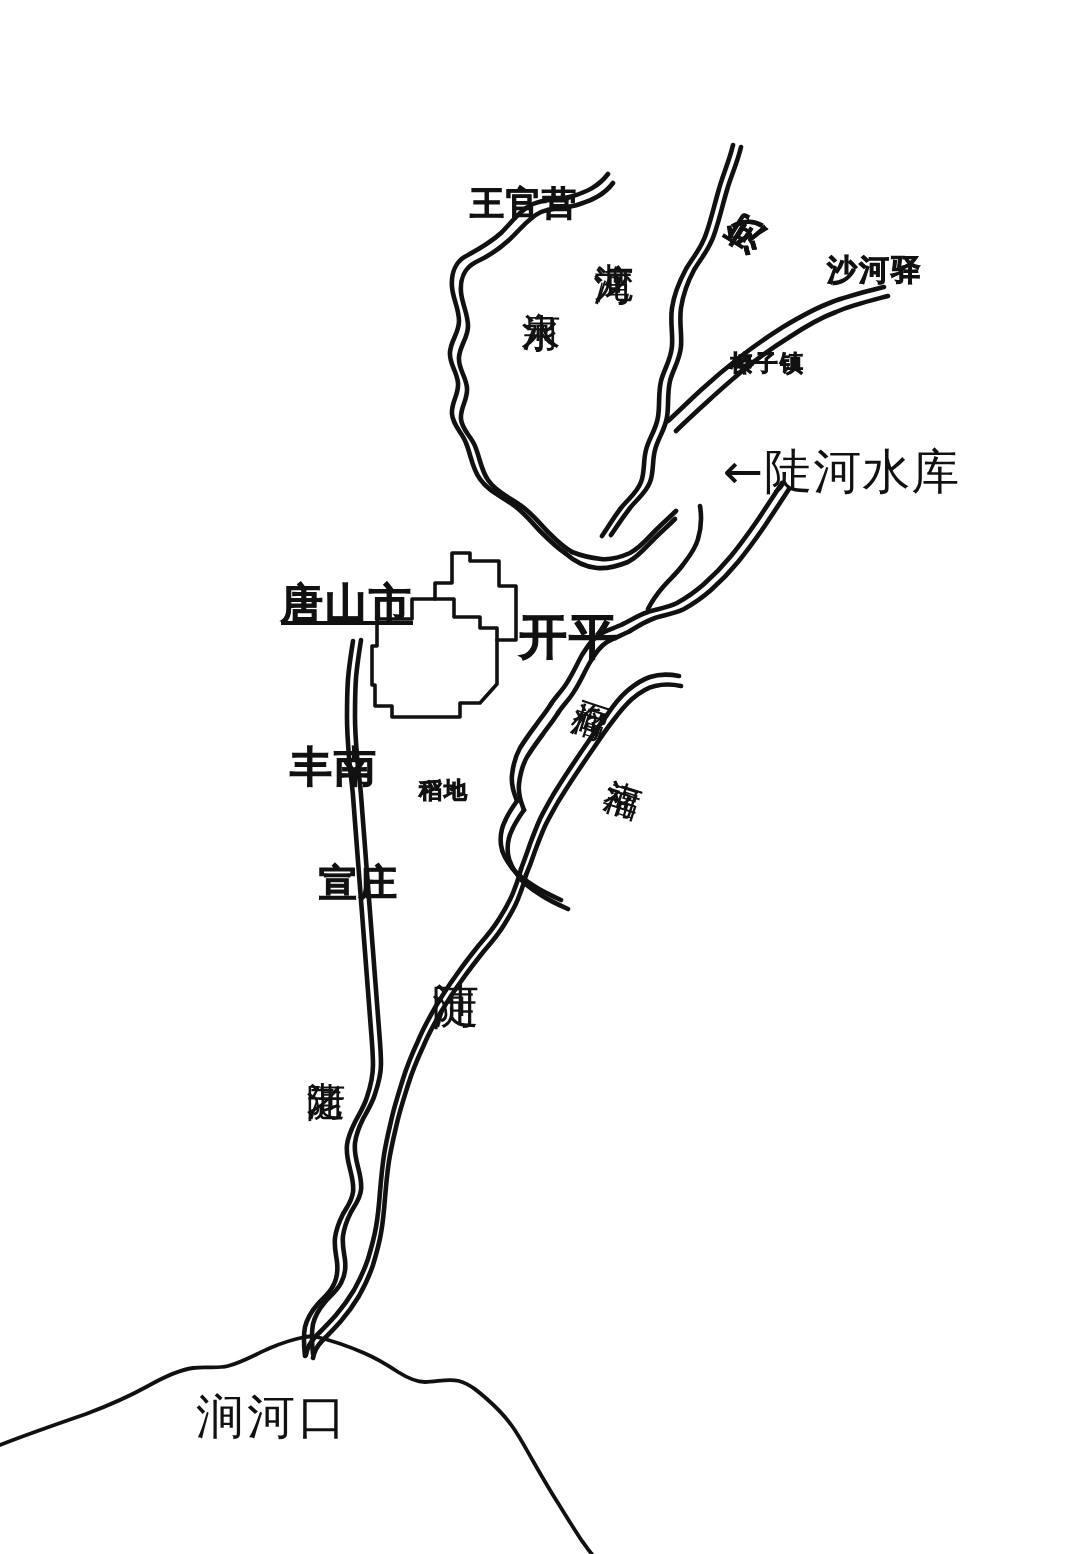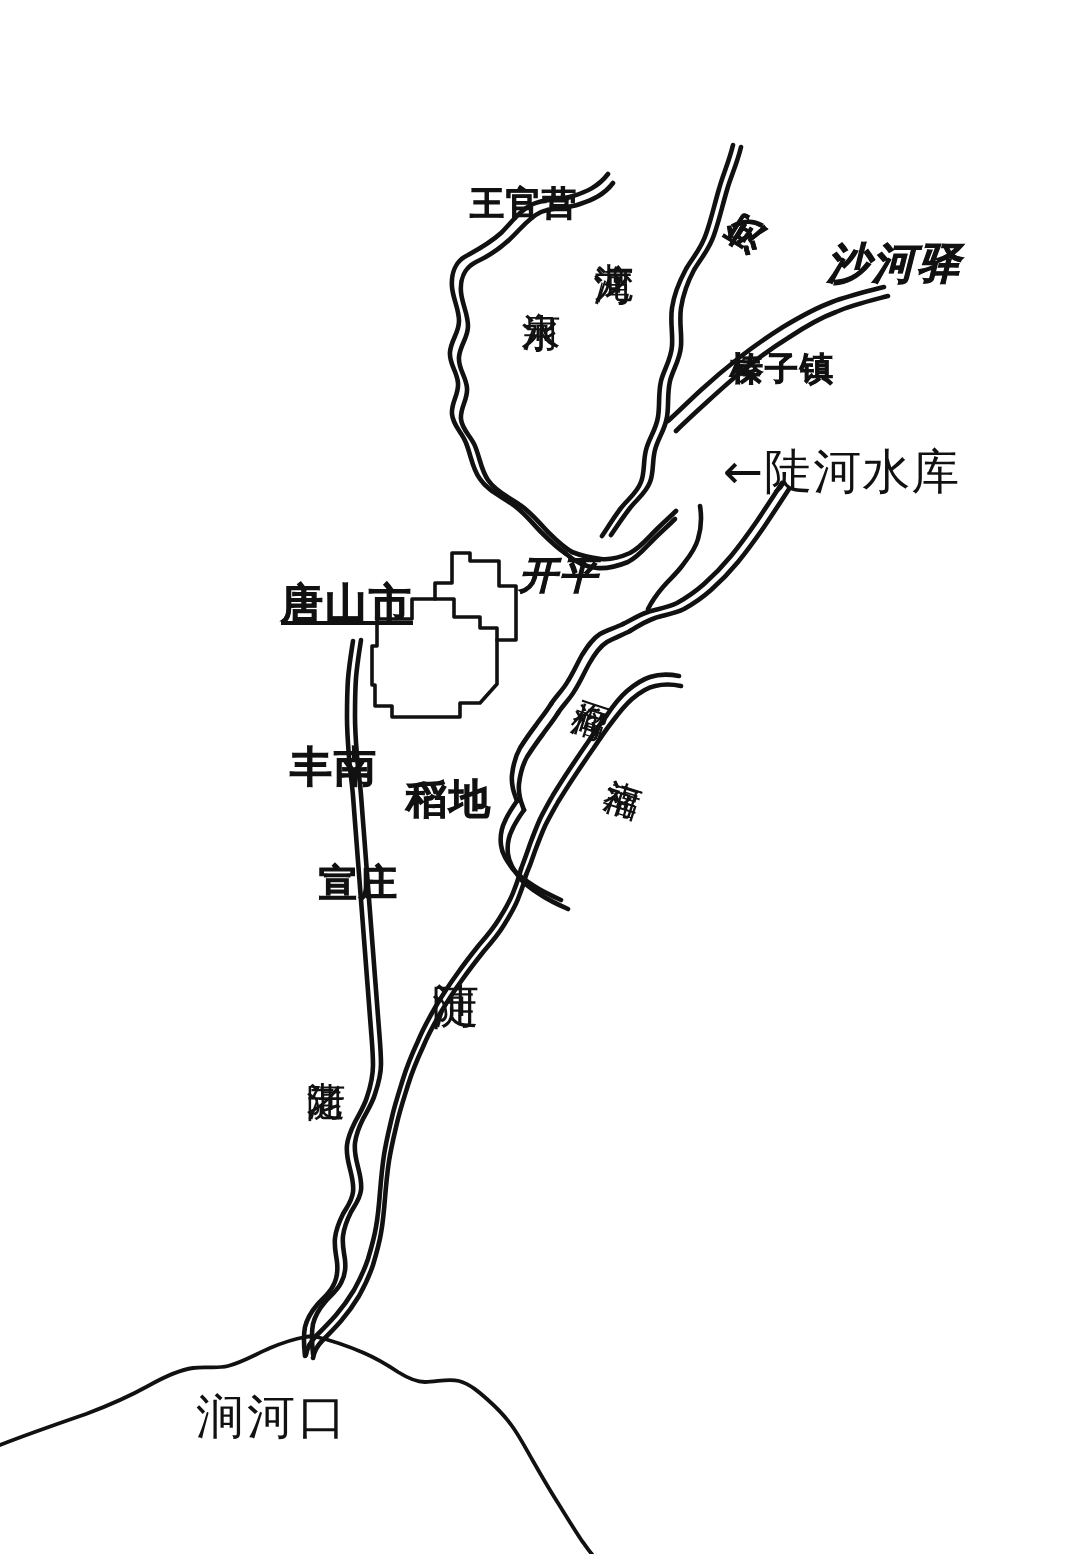--- a/index.html
+++ b/index.html
@@ -182,31 +182,31 @@
                C406,1377 415,1382 425,1382 C437,1382 448,1378 459,1381
                C470,1384 479,1392 488,1400 C497,1408 505,1416 512,1426
                C520,1437 526,1449 533,1461 C541,1475 549,1489 558,1503
                C566,1516 574,1529 582,1541 C586,1546 589,1551 592,1554"></path>
 
     </g>
   </svg>
 
   <div class="label lbl-bold" style="left:470px;top:186px;font-size:34px;">王官营</div>
 
-  <div class="label lbl-bold" style="left:827px;top:242px;font-size:43px;font-style:italic;">沙河驿</div>
-
-  <div class="label lbl-bold" style="left:730px;top:352px;font-size:33px;">榛子镇</div>
+  <div class="label lbl-bold" style="left:827px;top:255px;font-size:30px;">沙河驿</div>
+
+  <div class="label lbl-bold" style="left:730px;top:352px;font-size:23px;">榛子镇</div>
 
   <div class="label lbl-bold" style="left:281px;top:583px;font-size:42px;text-decoration:underline;">唐山市</div>
 
-  <div class="label lbl-bold" style="left:519px;top:556px;font-size:38px;font-style:italic;">开平</div>
+  <div class="label lbl-bold" style="left:519px;top:612px;font-size:48px;">开平</div>
 
   <div class="label lbl-bold" style="left:290px;top:746px;font-size:42px;text-align:right;">丰南</div>
 
-  <div class="label lbl-bold" style="left:406px;top:779px;font-size:41px;">稻地</div>
+  <div class="label lbl-bold" style="left:419px;top:779px;font-size:23px;">稻地</div>
 
   <div class="label lbl-bold" style="left:319px;top:864px;font-size:38px;">宣庄</div>
 
   <div class="label vert lbl-reg" style="left:522px;top:281px;font-size:39px;">泉水河</div>
 
   <div class="label vert lbl-reg" style="left:594px;top:231px;font-size:40px;">龙湾河</div>
 
   <div class="label vert-bold" style="left:702px;top:271px;font-size:36px;transform:rotate(-148deg);transform-origin:center center;">沙河</div>
 
   <div class="label vert lbl-reg" style="left:433px;top:945px;font-size:47px;">陡河</div>

